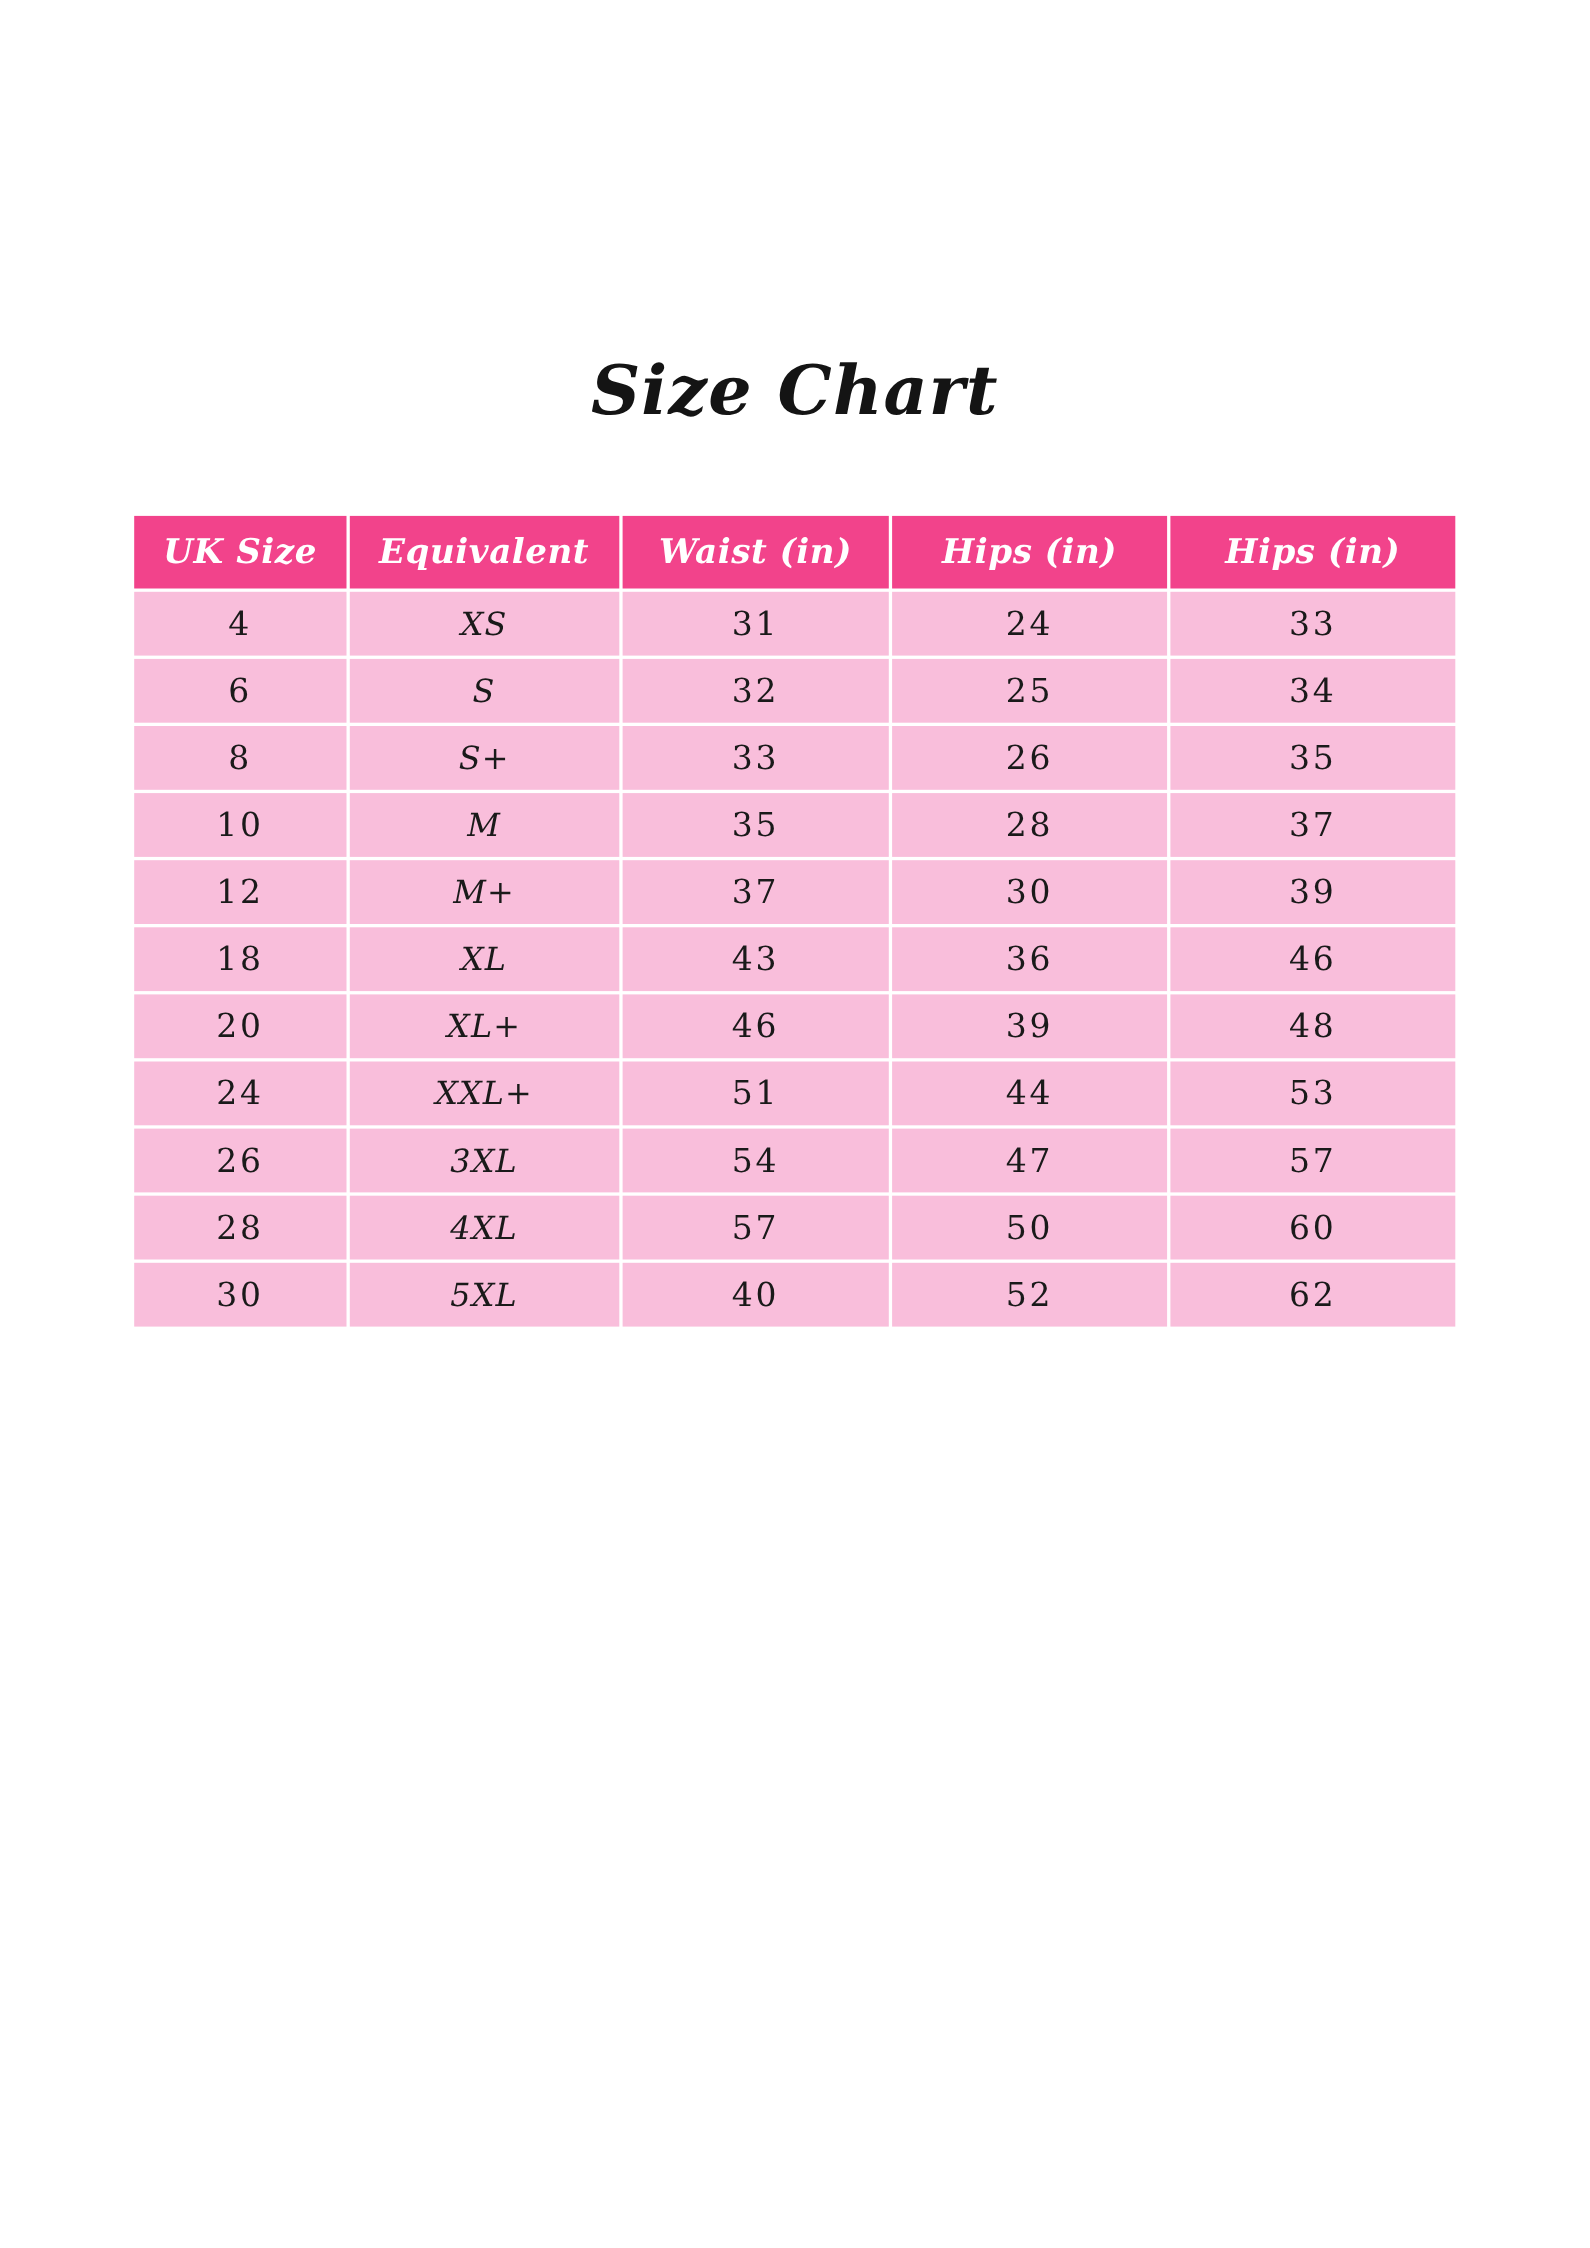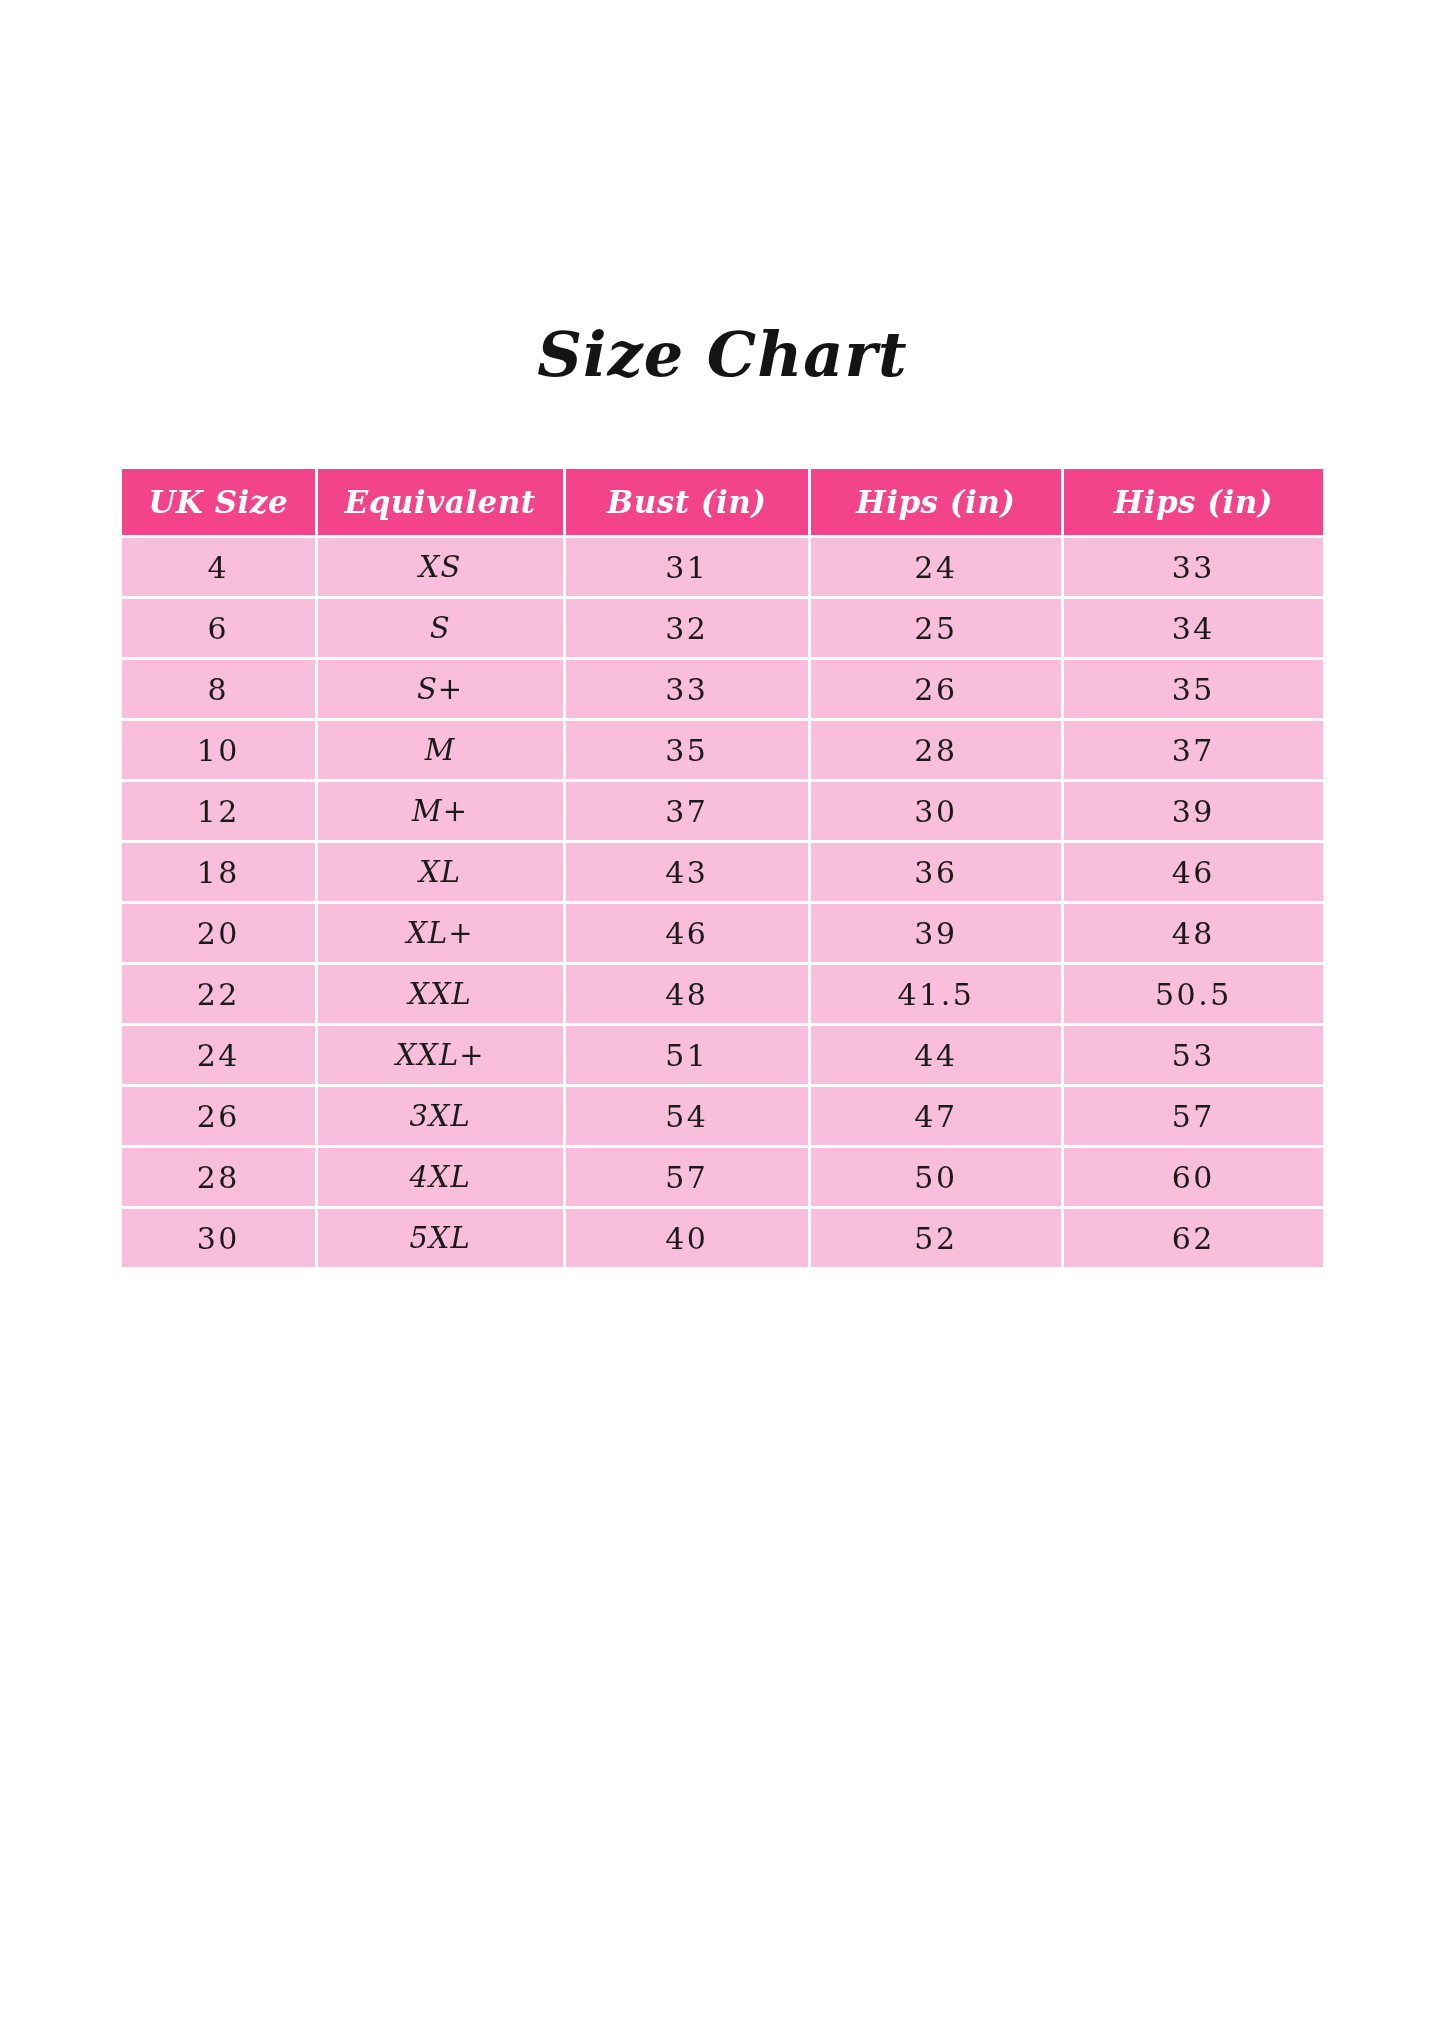--- a/index.html
+++ b/index.html
@@ -96,21 +96,21 @@
         <col class="c0">
           <col class="c1">
           <col class="c2">
           <col class="c3">
           <col class="c4">
       </colgroup>
       <thead>
         <tr>
           <th>UK Size</th>
           <th>Equivalent</th>
-          <th>Bust (in)</th>
+          <th>Waist (in)</th>
           <th>Hips (in)</th>
           <th>Hips (in)</th>
         </tr>
       </thead>
       <tbody>
         <tr>
           <td>4</td>
           <td class="equiv">XS</td>
           <td>31</td>
           <td>24</td>
@@ -152,27 +152,20 @@
           <td>46</td>
         </tr>
         <tr>
           <td>20</td>
           <td class="equiv">XL+</td>
           <td>46</td>
           <td>39</td>
           <td>48</td>
         </tr>
         <tr>
-          <td>22</td>
-          <td class="equiv">XXL</td>
-          <td>48</td>
-          <td>41.5</td>
-          <td>50.5</td>
-        </tr>
-        <tr>
           <td>24</td>
           <td class="equiv">XXL+</td>
           <td>51</td>
           <td>44</td>
           <td>53</td>
         </tr>
         <tr>
           <td>26</td>
           <td class="equiv">3XL</td>
           <td>54</td>

